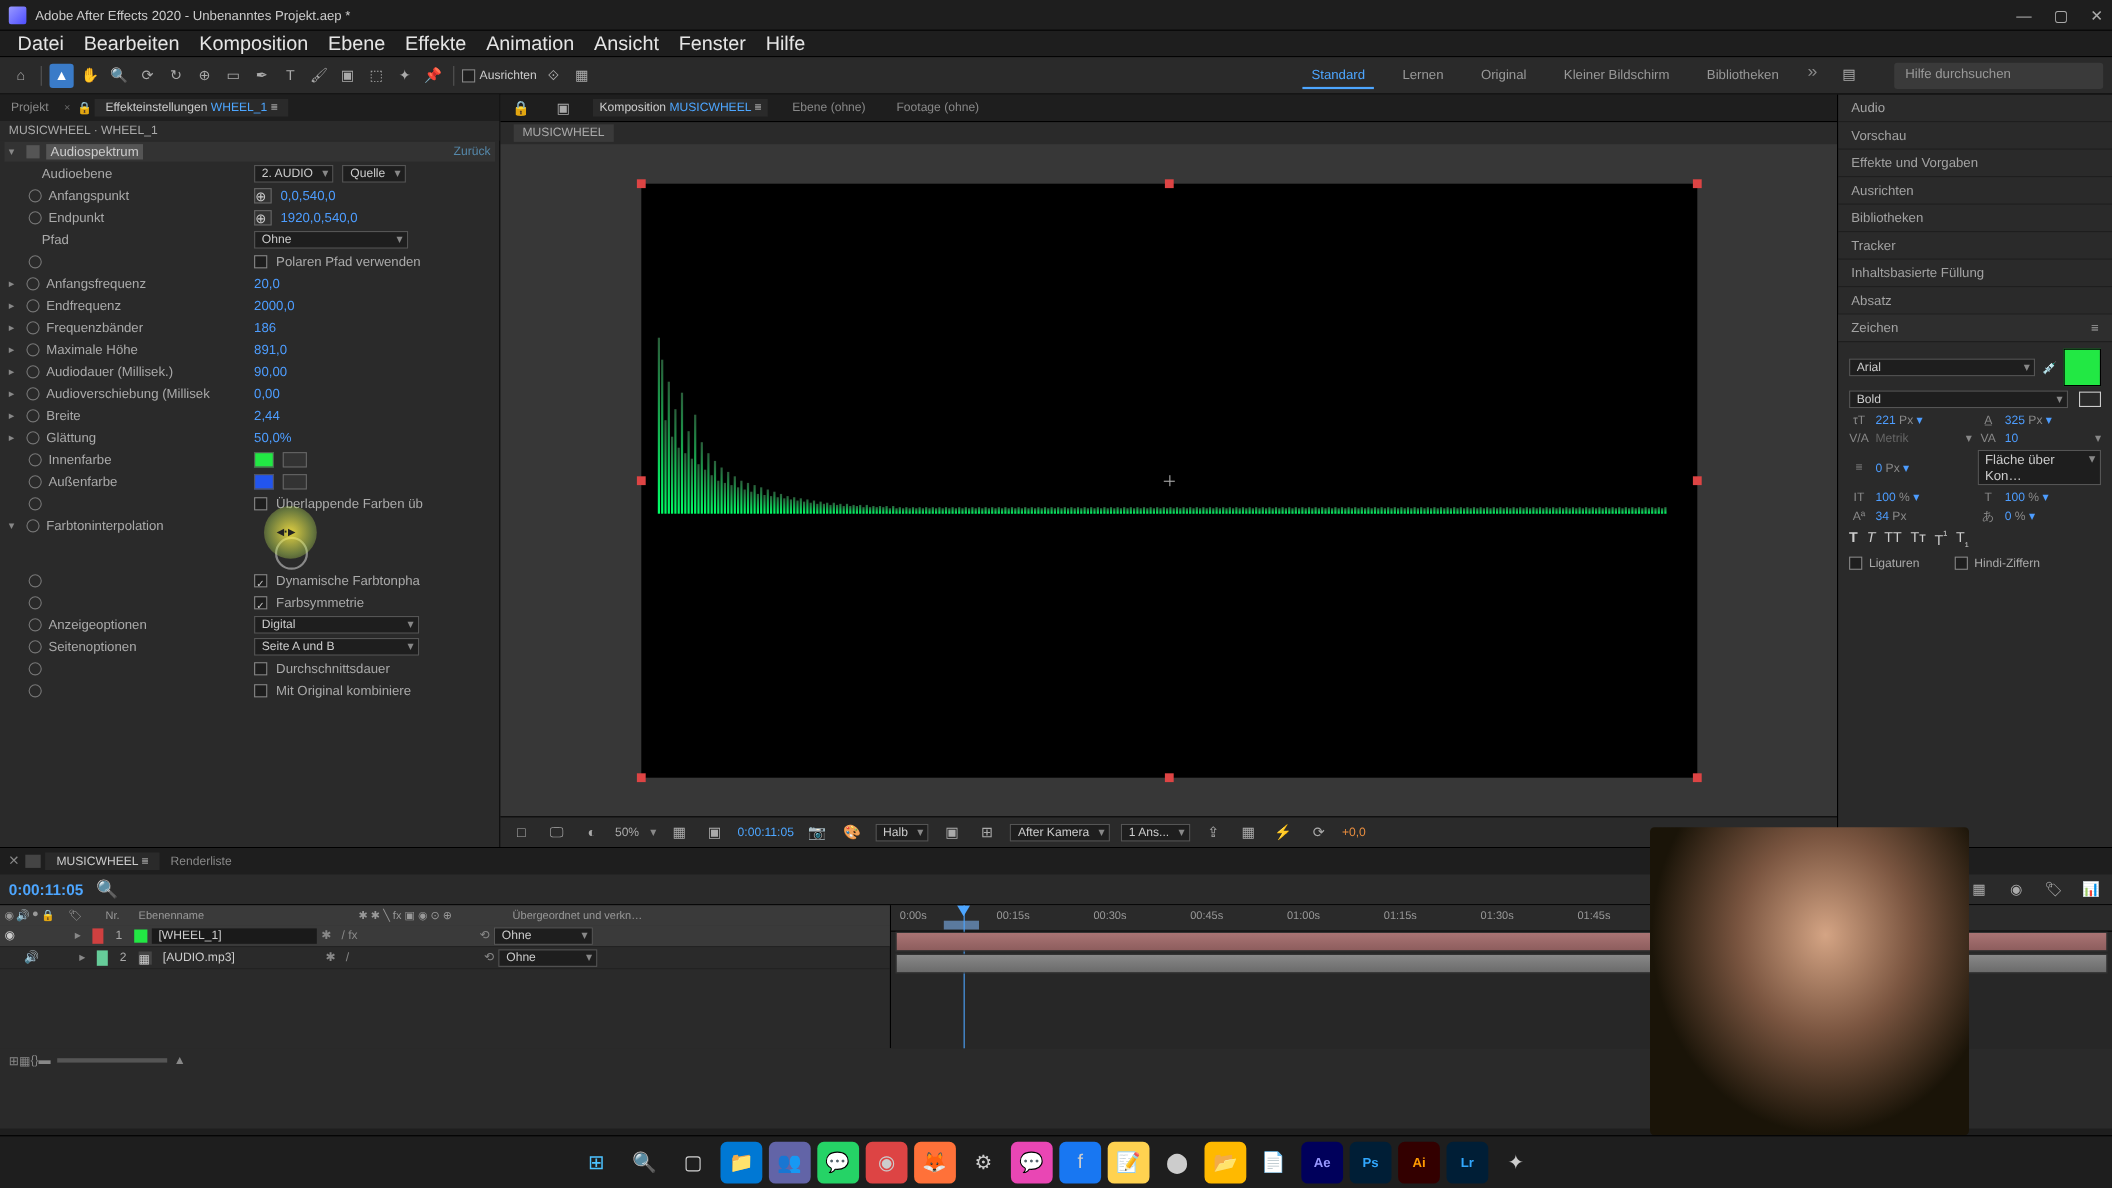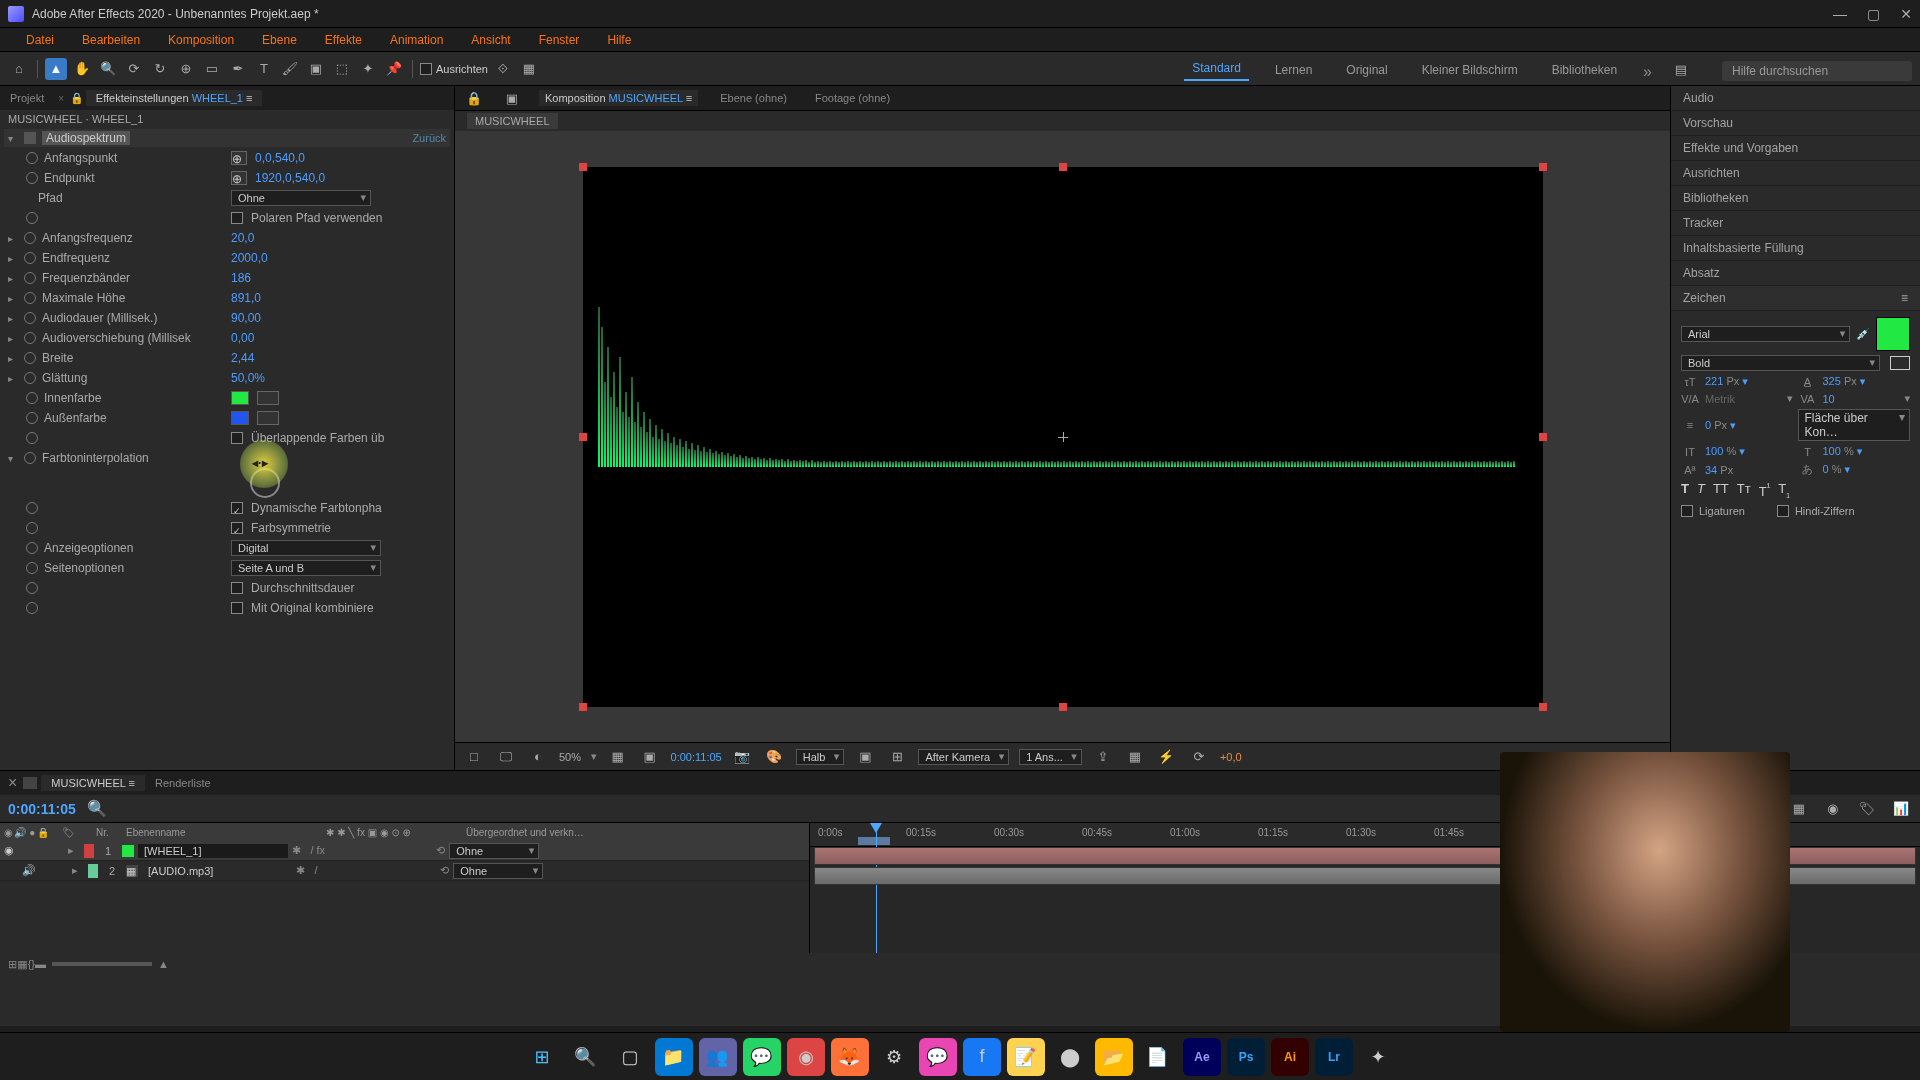--- a/index.html
+++ b/index.html
@@ -3,26 +3,26 @@
 <meta charset="utf-8">
 <style>
 * { margin: 0; padding: 0; box-sizing: border-box; font-family: 'Segoe UI', Arial, sans-serif; user-select: none; }
 body { background: #1e1e1e; color: #ccc; width: 1920px; height: 1080px; overflow: hidden; position: relative; }
 .titlebar { height: 28px; background: #1e1e1e; display: flex; align-items: center; padding: 0 8px; border-bottom: 1px solid #000; }
 .titlebar .app-icon { width: 16px; height: 16px; background: linear-gradient(135deg, #9999ff, #4d4dff); margin-right: 8px; border-radius: 2px; }
 .titlebar .title { font-size: 12px; color: #ccc; flex: 1; }
 .window-controls { display: flex; gap: 20px; color: #aaa; font-size: 14px; }
 .window-controls span { cursor: pointer; }
 .menubar { height: 24px; background: #1e1e1e; display: flex; gap: 2px; padding: 0 8px; align-items: center; border-bottom: 1px solid #000; }
-.menubar .menu-item { padding: 2px 8px; font-size: 12px; color: #f97316; cursor: pointer; margin-left: 10px; }
+.menubar .menu-item { padding: 2px 8px; font-size: 18px; color: #e5e5e5; cursor: pointer; }
 .toolbar { height: 34px; background: #2a2a2a; display: flex; align-items: center; padding: 0 8px; gap: 4px; border-bottom: 1px solid #000; }
 .tool-icon { width: 22px; height: 22px; display: flex; align-items: center; justify-content: center; color: #aaa; font-size: 13px; cursor: pointer; }
 .tool-icon.active { background: #3a7bc8; border-radius: 3px; color: #fff; }
 .tool-divider { width: 1px; height: 18px; background: #555; margin: 0 3px; }
-.workspace-tabs { margin-left: auto; display: flex; gap: 18px; align-items: flex-end; }
+.workspace-tabs { margin-left: auto; display: flex; gap: 18px; }
 .workspace-tab { font-size: 12px; color: #999; cursor: pointer; padding: 4px 8px; }
 .workspace-tab.active { color: #4da6ff; border-bottom: 2px solid #4da6ff; }
 .search-help { background: #3a3a3a; padding: 3px 10px; font-size: 12px; color: #999; border-radius: 3px; margin-left: 12px; width: 190px; }
 
 .main-area { display: flex; height: 684px; }
 .left-panel { width: 455px; background: #2a2a2a; border-right: 1px solid #000; display: flex; flex-direction: column; }
 .panel-tabs { height: 24px; display: flex; background: #1e1e1e; align-items: center; }
 .panel-tab { padding: 2px 10px; font-size: 11px; color: #888; cursor: pointer; }
 .panel-tab.active { background: #2a2a2a; color: #ccc; }
 .project-path { padding: 3px 8px; font-size: 11px; background: #2a2a2a; color: #aaa; }
@@ -173,20 +173,28 @@
       </div>
     </div>
     <div class="project-path">MUSICWHEEL · WHEEL_1</div>
     <div class="effect-item">
       <span class="twirl">▾</span>
       <span style="width:12px;height:12px;background:#555;"></span>
       <span class="effect-name" style="background:#555;padding:0 4px;">Audiospektrum</span>
       <span class="effect-link" style="margin-left:auto;">Zurück</span>
     </div>
 
+    <div class="prop-row">
+      <span class="prop-label">
+          <span style="width:24px;"></span>
+          <span>Audioebene</span>
+        </span>
+      <span class="dropdown">2. AUDIO</span>
+      <span class="dropdown">Quelle</span>
+    </div>
     <div class="prop-row">
       <span class="prop-label">
           <span style="width:12px;"></span>
           <span class="stopwatch"></span>
           <span>Anfangspunkt</span>
         </span>
       <span style="width:16px;height:14px;background:#333;border:1px solid #666;">⊕</span>
       <span class="prop-value">0,0,540,0</span>
     </div>
     <div class="prop-row">

